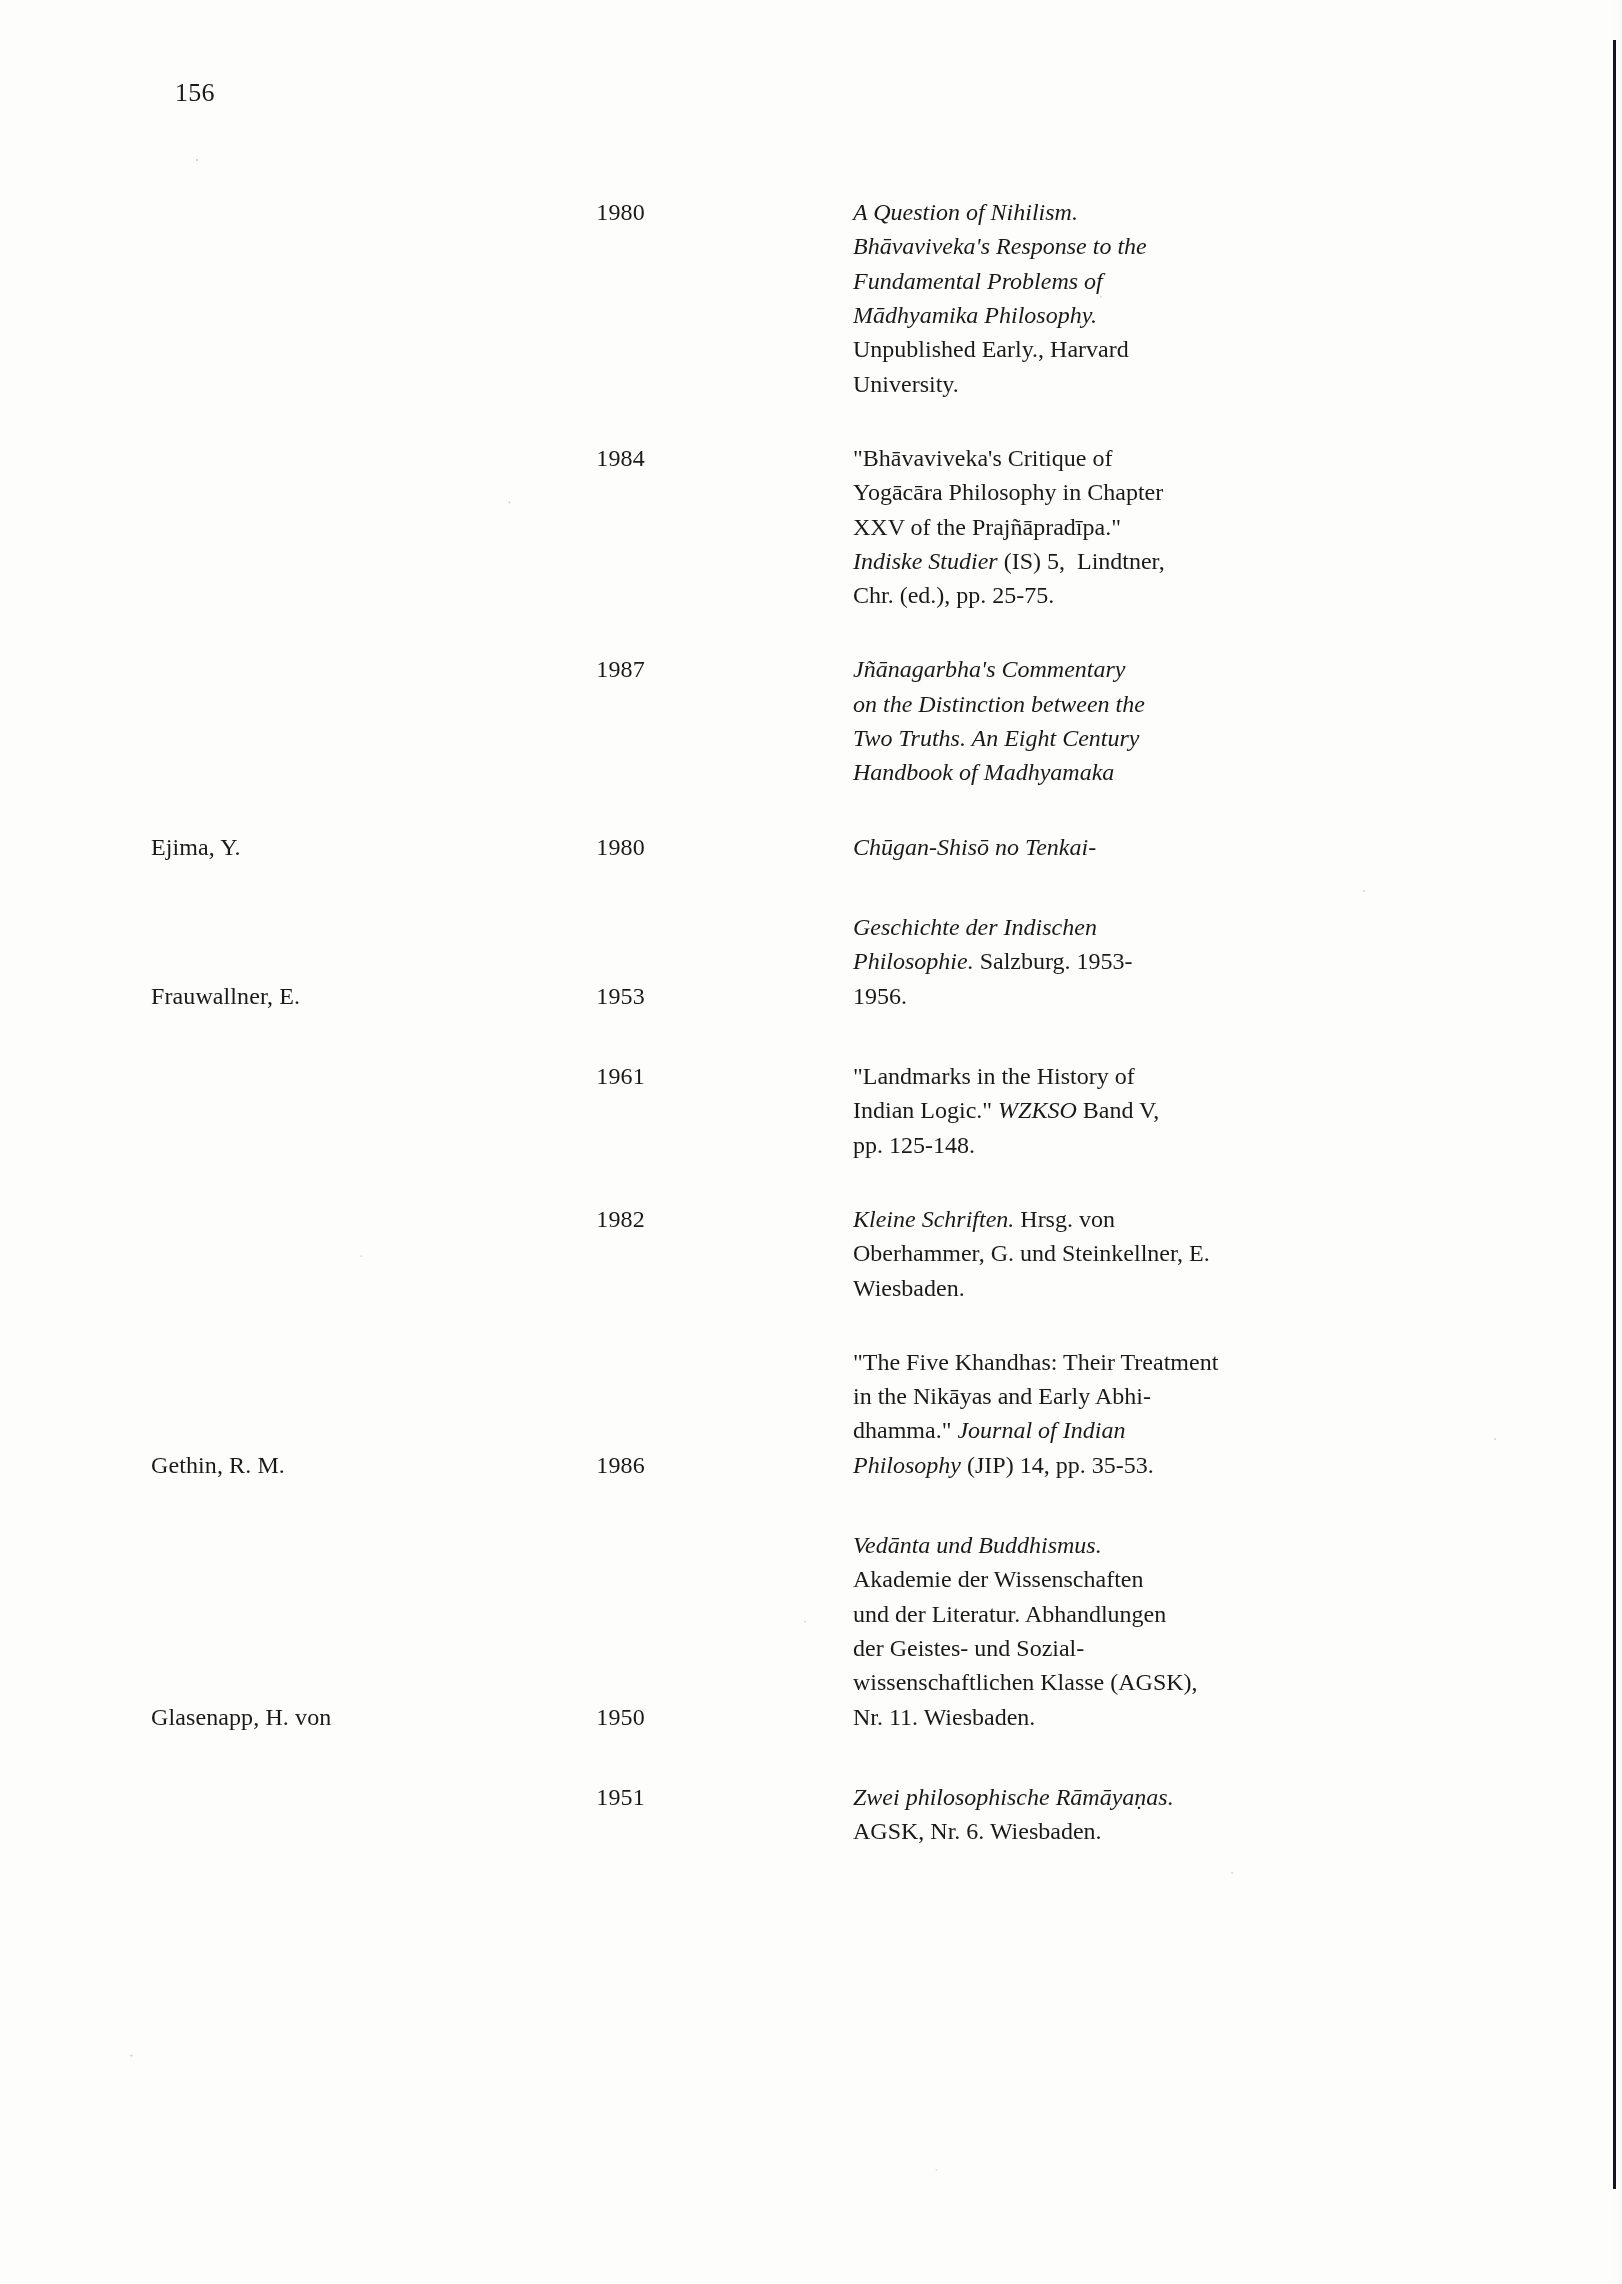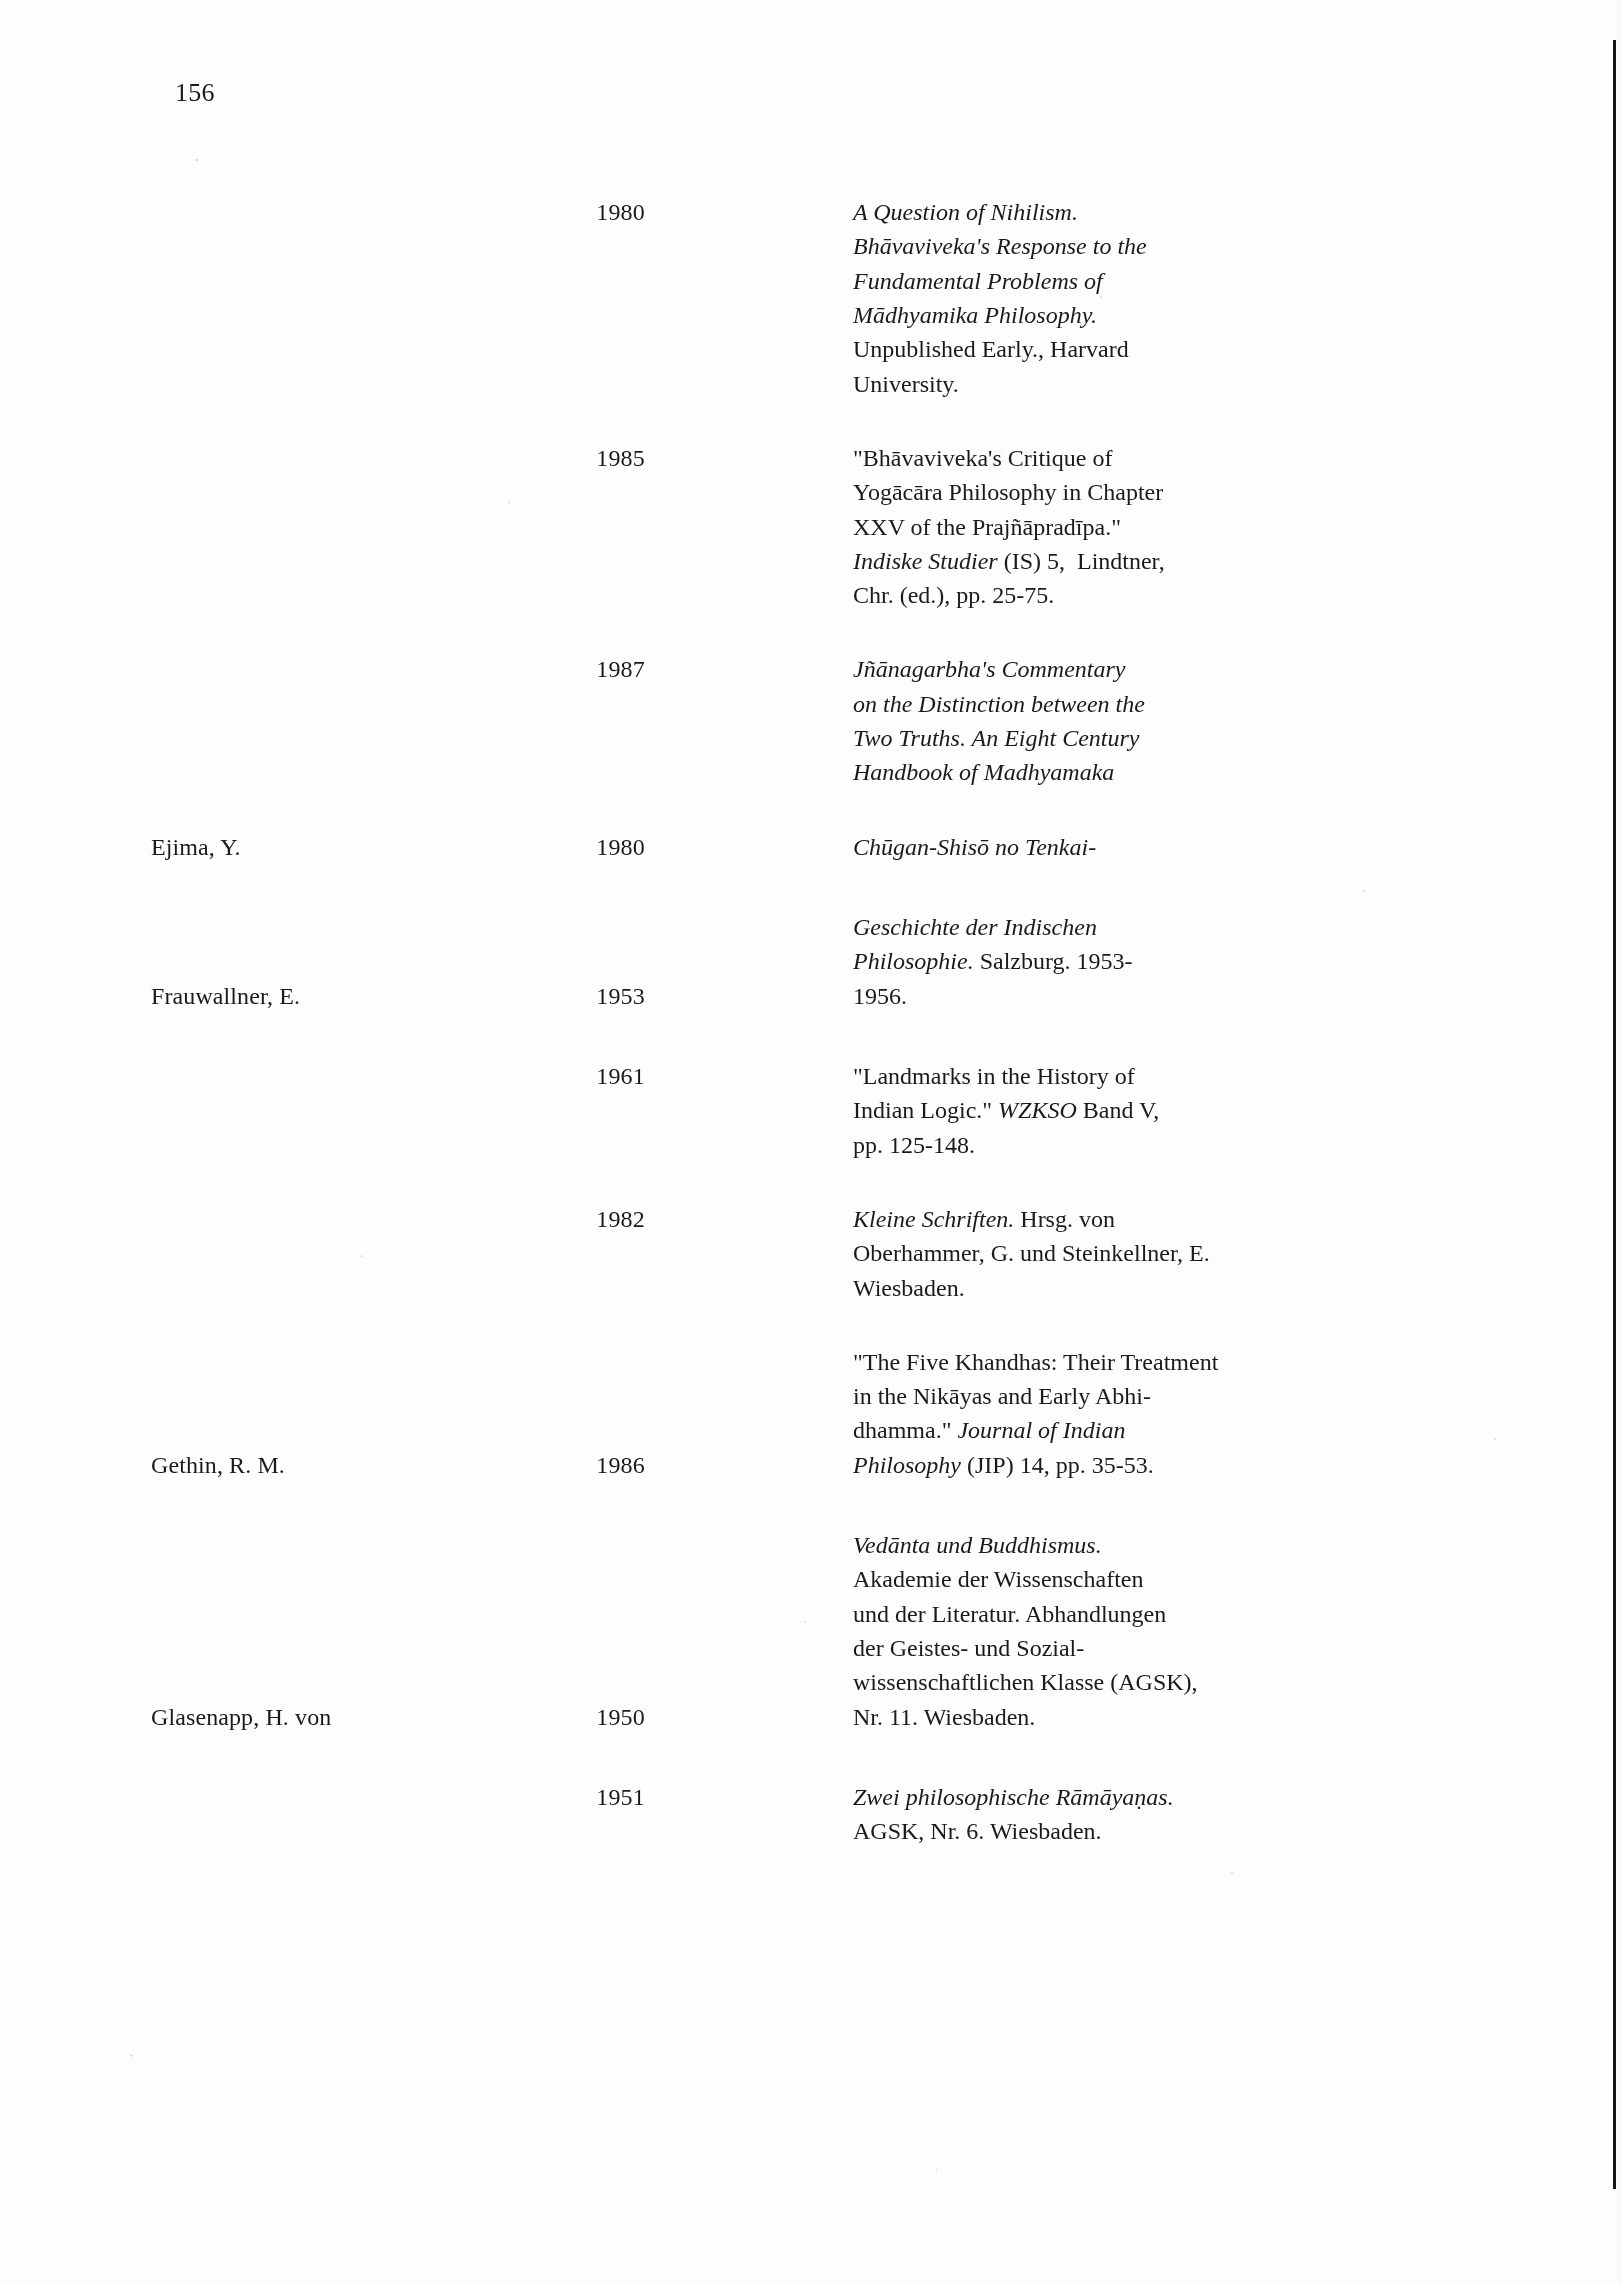--- a/index.html
+++ b/index.html
@@ -132,21 +132,21 @@
           <div class="tline"><i>A Question of Nihilism.</i></div>
           <div class="tline"><i>Bhāvaviveka's Response to the</i></div>
           <div class="tline"><i>Fundamental Problems of</i></div>
           <div class="tline"><i>Mādhyamika Philosophy.</i></div>
           <div class="tline"><span>Unpublished Early., Harvard</span></div>
           <div class="tline"><span>University.</span></div>
         </div>
       </div>
       <div class="entry gap-lg">
         <div class="col-author"></div>
-        <div class="col-year">1985</div>
+        <div class="col-year">1984</div>
         <div class="col-title">
           <div class="tline"><span>"Bhāvaviveka's Critique of</span></div>
           <div class="tline"><span>Yogācāra Philosophy in Chapter</span></div>
           <div class="tline"><span>XXV of the Prajñāpradīpa."</span></div>
           <div class="tline"><i>Indiske Studier</i><span> (IS) 5,  Lindtner,</span></div>
           <div class="tline"><span>Chr. (ed.), pp. 25-75.</span></div>
         </div>
       </div>
       <div class="entry gap-lg">
         <div class="col-author"></div>

